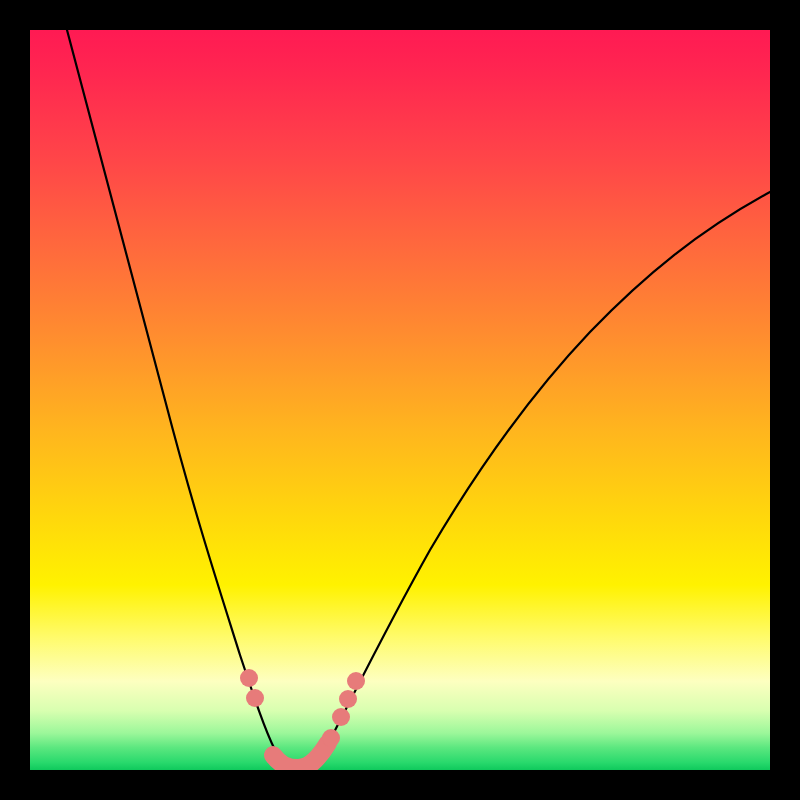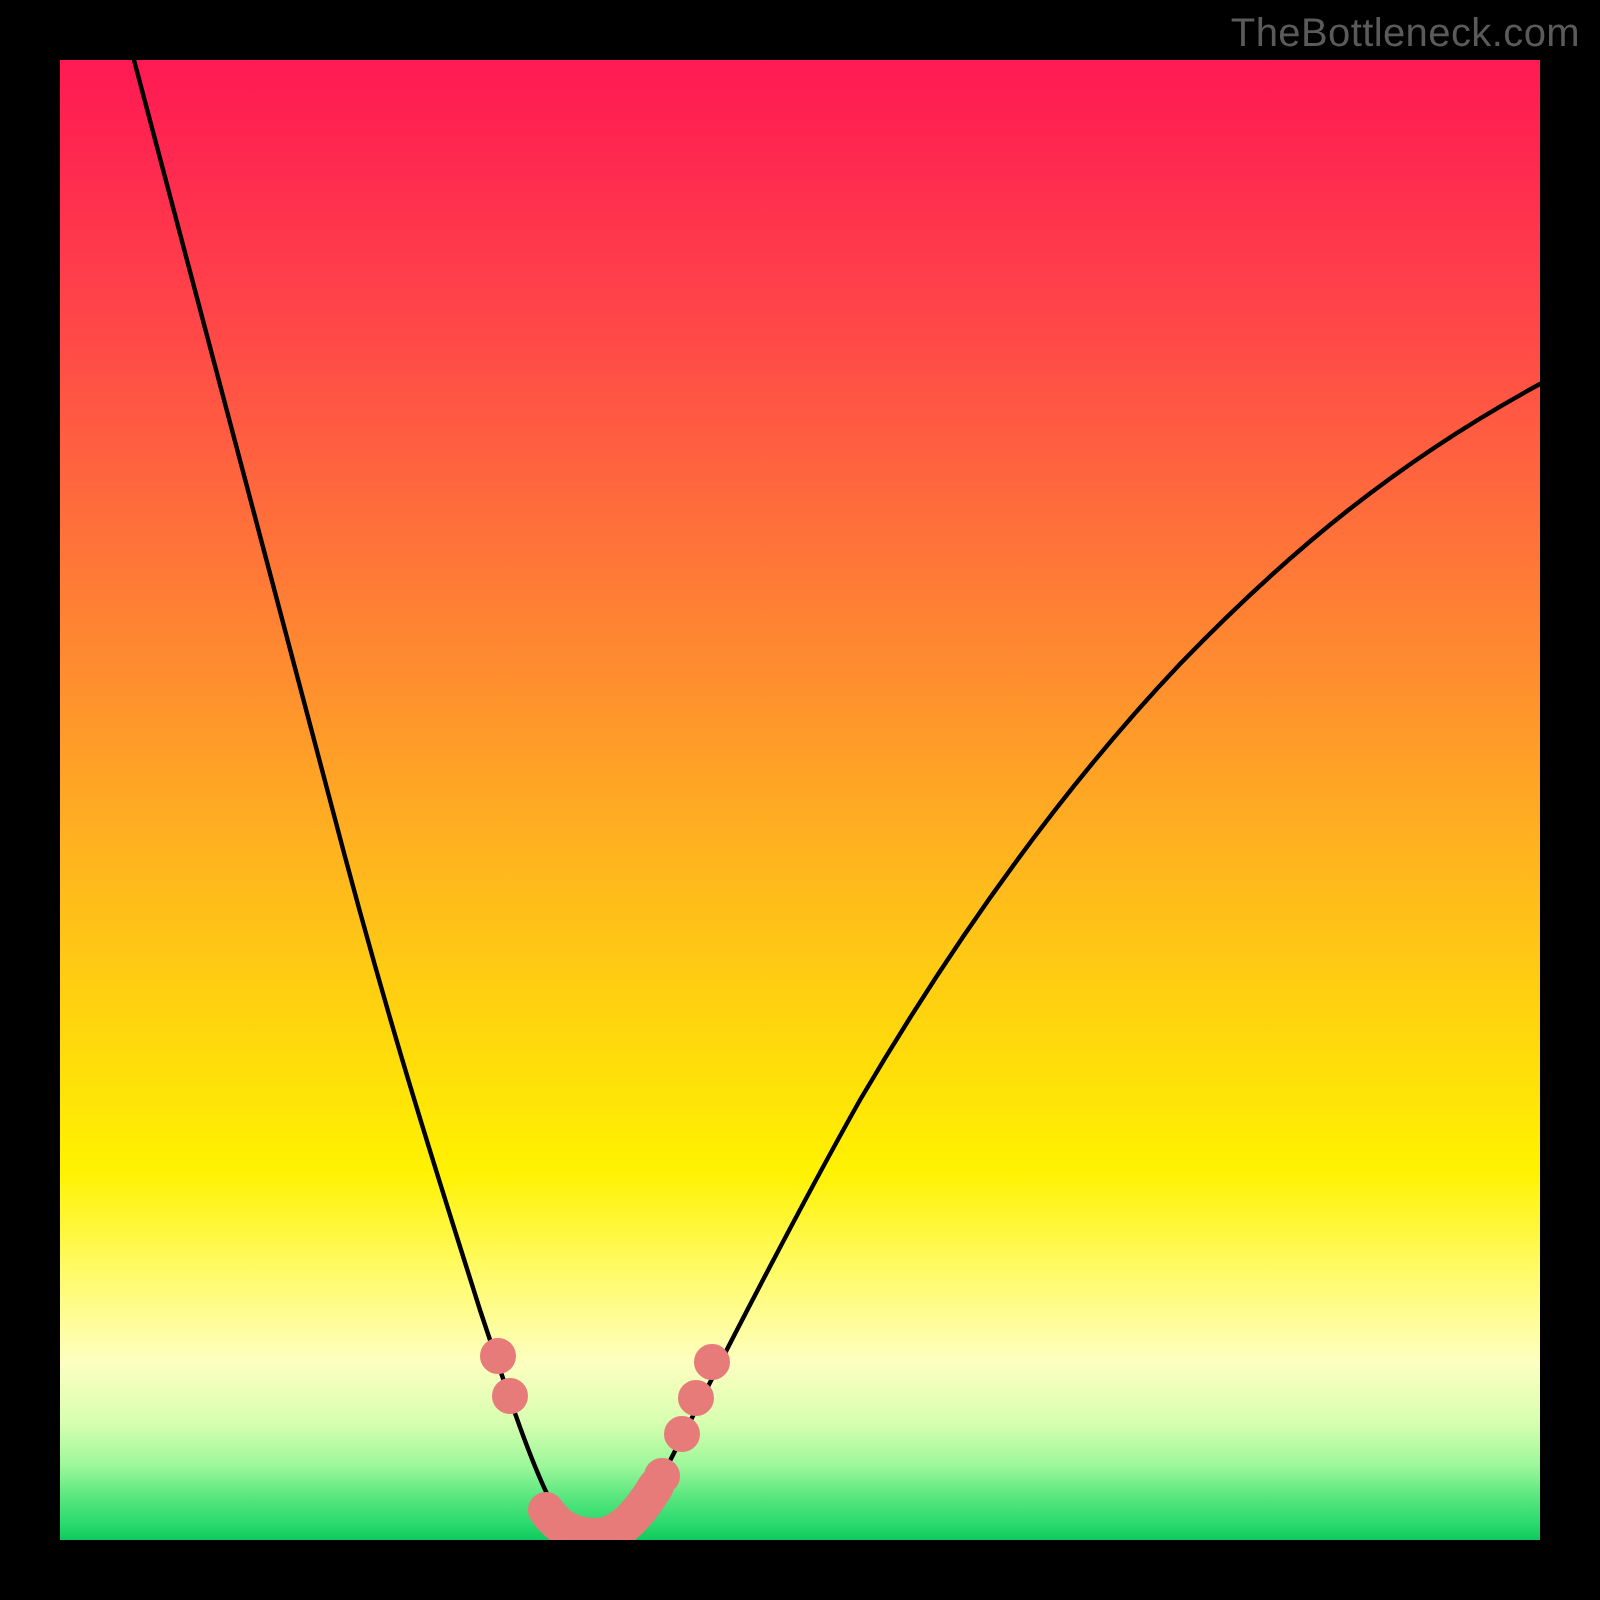--- a/index.html
+++ b/index.html
@@ -78,21 +78,20 @@
   }
   .marker-dot {
     fill: #e77b7a;
   }
 </style>
 </head>
 <body>
 
 <div class="frame">
 
-  <div class="watermark">TheBottleneck.com</div>
 
   <div class="plot-area">
     <div class="gradient-bg"></div>
 
     <svg class="curve" viewBox="0 0 740 740" preserveAspectRatio="none">
 
       <path class="curve-path" d="M 37 0
                C 60 90, 95 220, 135 370
                C 165 485, 188 555, 210 625
                C 225 670, 235 700, 245 720

